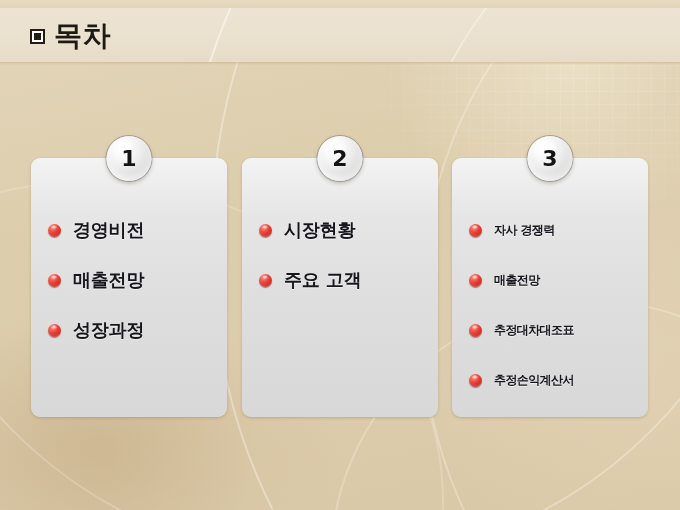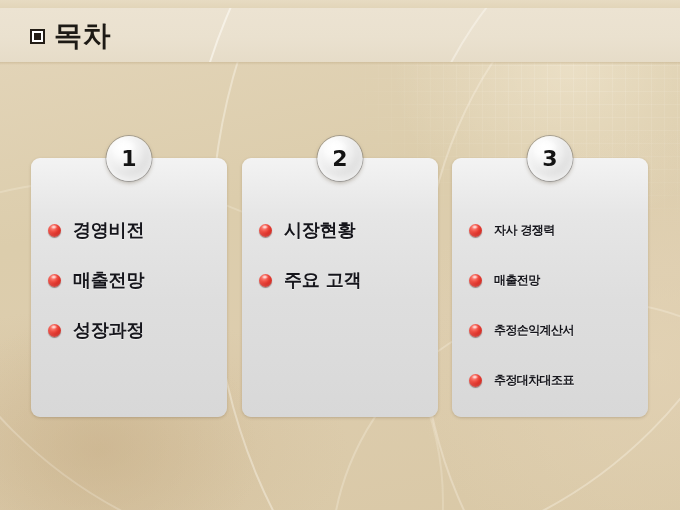--- a/index.html
+++ b/index.html
@@ -365,23 +365,23 @@
         <div class="item">
           <span class="dot"></span>
           <span class="item-label">자사 경쟁력</span>
         </div>
         <div class="item">
           <span class="dot"></span>
           <span class="item-label">매출전망</span>
         </div>
         <div class="item">
           <span class="dot"></span>
+          <span class="item-label">추정대차대조표</span>
+        </div>
+        <div class="item">
+          <span class="dot"></span>
           <span class="item-label">추정손익계산서</span>
-        </div>
-        <div class="item">
-          <span class="dot"></span>
-          <span class="item-label">추정대차대조표</span>
         </div>
       </div>
     </div>
 
   </div>
 </div>
 
 </body></html>

